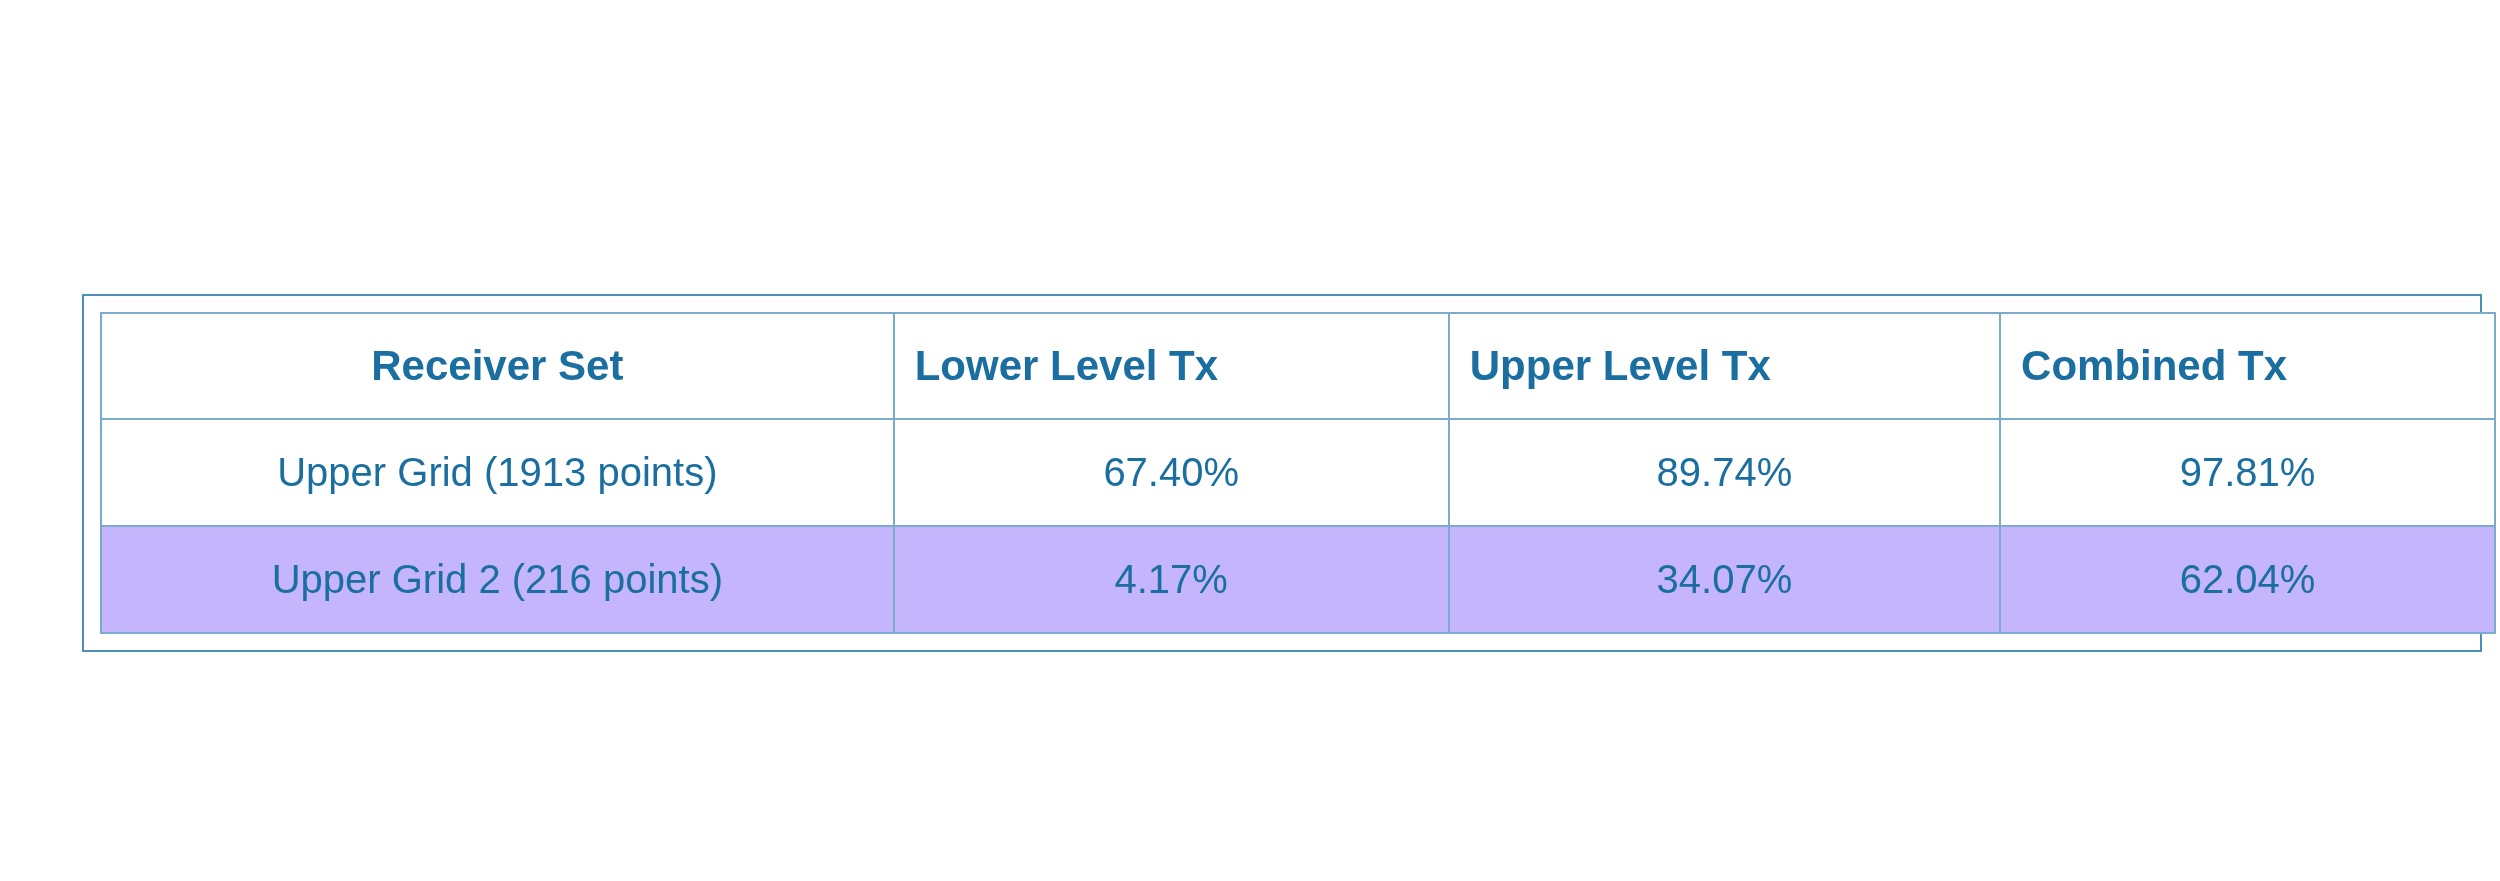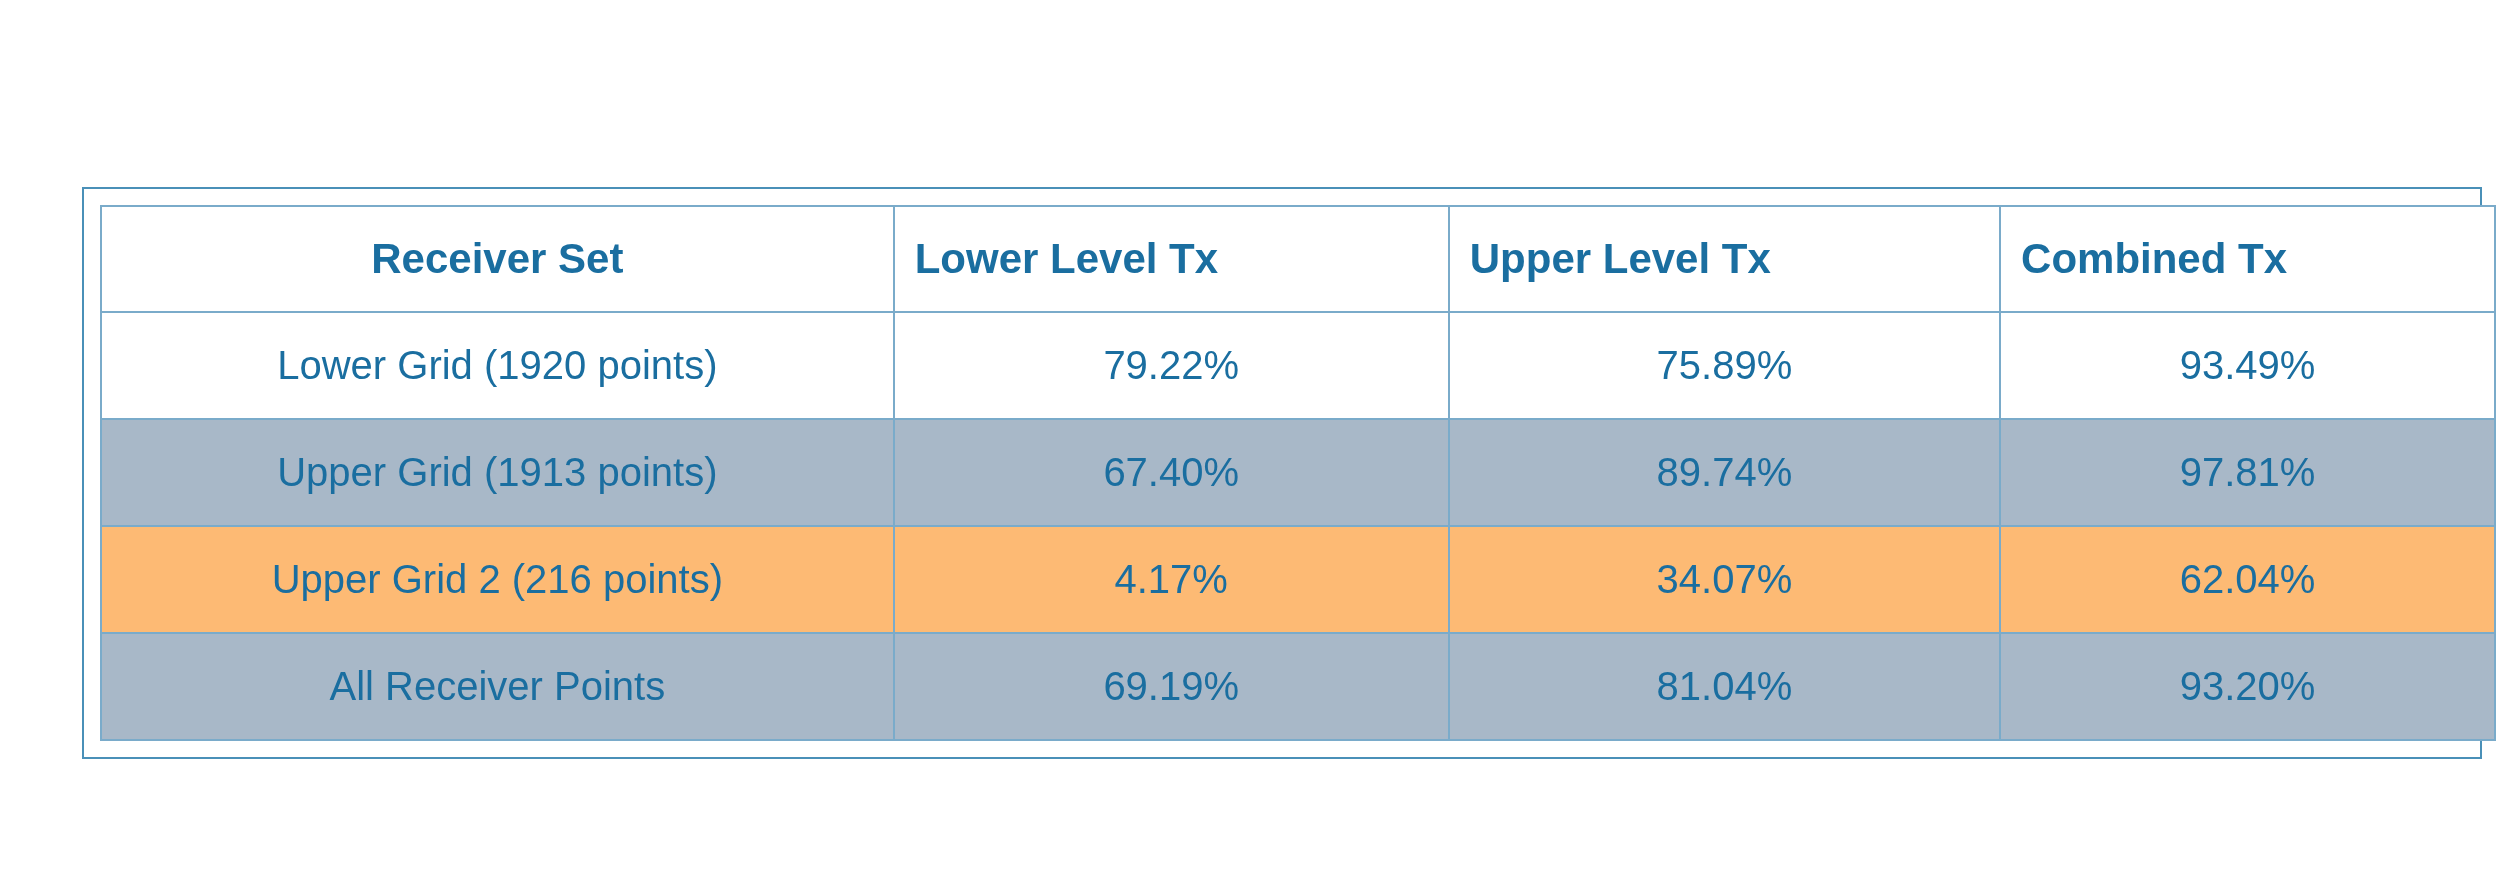--- a/index.html
+++ b/index.html
@@ -72,39 +72,27 @@
   <table>
     <thead>
       <tr>
         <th>Receiver Set</th>
         <th>Lower Level Tx</th>
         <th>Upper Level Tx</th>
         <th>Combined Tx</th>
       </tr>
     </thead>
     <tbody id="table-body">
-    <tr>
-          <td>Lower Grid (1920 points)</td>
-          <td>79.22%</td>
-          <td>75.89%</td>
-          <td>93.49%</td>
-        </tr>
         <tr>
           <td>Upper Grid (1913 points)</td>
           <td>67.40%</td>
           <td>89.74%</td>
           <td>97.81%</td>
         </tr>
-        <tr style="background-color: #fdba74;">
+        <tr style="background-color: #c4b5fd;">
           <td>Upper Grid 2 (216 points)</td>
           <td>4.17%</td>
           <td>34.07%</td>
           <td>62.04%</td>
-        </tr>
-        <tr>
-          <td>All Receiver Points</td>
-          <td>69.19%</td>
-          <td>81.04%</td>
-          <td>93.20%</td>
         </tr>
       </tbody>
   </table>
 </div>
 
 </body></html>

